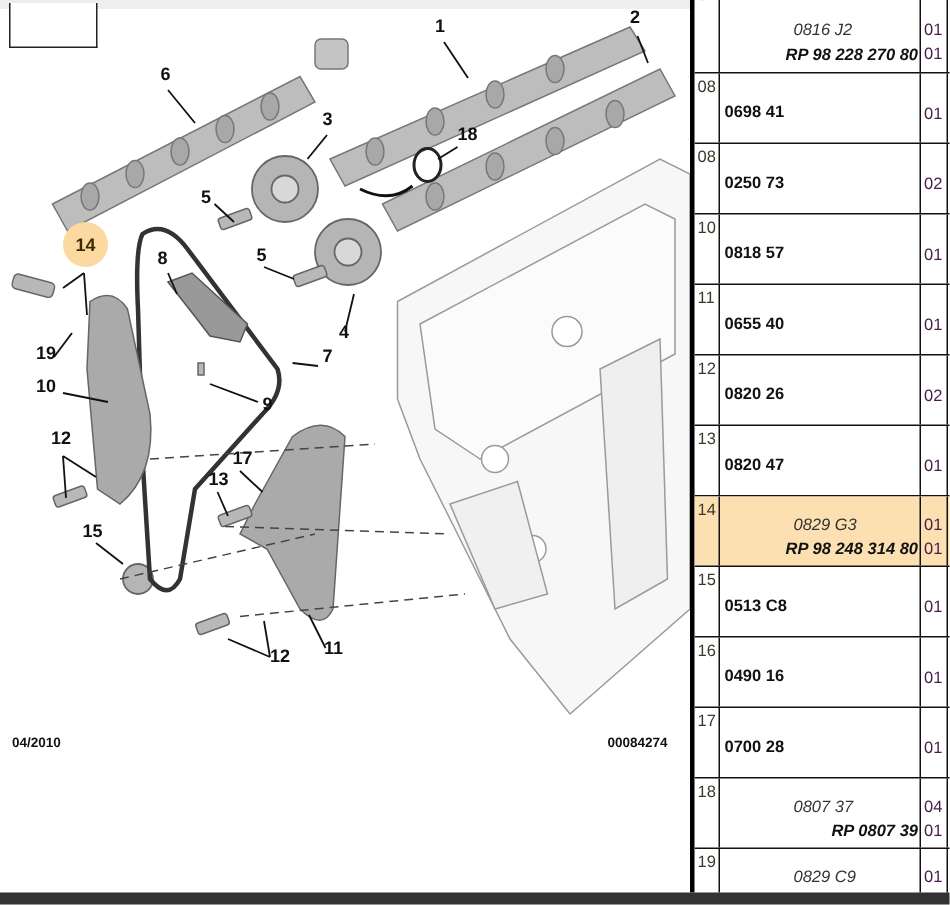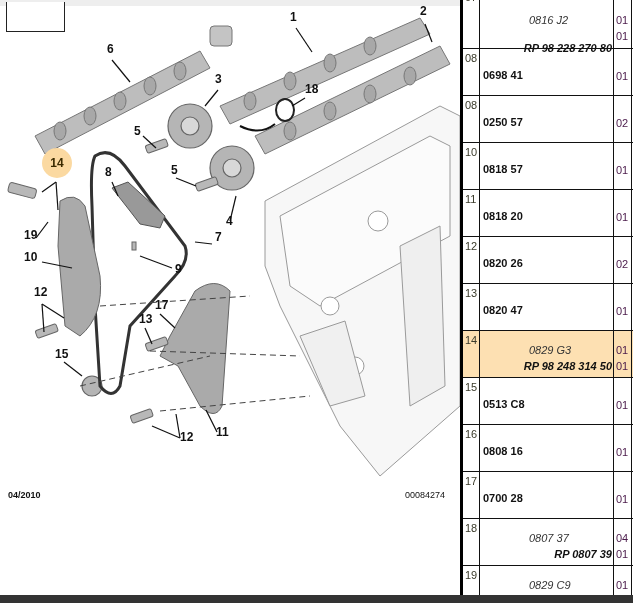--- a/index.html
+++ b/index.html
@@ -3,21 +3,21 @@
 <meta charset="utf-8">
 <style>
   html,body{margin:0;padding:0;}
   body{width:633px;height:603px;overflow:hidden;background:#f4f4f4;position:relative;font-family:"Liberation Sans",sans-serif;}
   .topstrip{position:absolute;left:0;top:0;width:633px;height:6px;background:#eeeeee;}
   .diagram{position:absolute;left:0;top:6px;width:460px;height:589px;background:#ffffff;}
   .diagram svg{position:absolute;left:0;top:0;}
   .callout{position:absolute;font-weight:bold;font-size:12px;color:#111;}
   .callout.hl{width:30px;height:30px;border-radius:50%;background:#fbd9a1;display:flex;align-items:center;justify-content:center;font-size:12px;color:#3a2a00;}
   .footer-date{position:absolute;left:8px;top:484px;font-weight:bold;font-size:9px;color:#111;}
-  .footer-ref{position:absolute;left:405px;top:484px;font-weight:normal;font-size:9px;color:#111;text-align:center;}
+  .footer-ref{position:absolute;left:405px;top:484px;font-weight:bold;font-size:9px;color:#111;text-align:center;}
   .inset-box{position:absolute;left:6px;top:-4px;width:57px;height:29px;border:1.5px solid #222;border-top:none;background:#fff;}
   .table{position:absolute;left:460px;top:0;width:173px;height:595px;background:#fff;overflow:hidden;border-left:3px solid #000;box-sizing:border-box;}
   .row{position:absolute;left:0;width:173px;height:47px;border-bottom:1.5px solid #111;box-sizing:border-box;}
   .row.hl{background:#fde0b2;}
   .num{position:absolute;left:2px;top:3px;font-size:11px;color:#3a3a2a;}
   .vline1{position:absolute;left:16px;top:0;bottom:0;border-left:1.5px solid #111;}
   .vline2{position:absolute;left:150px;top:0;bottom:0;border-left:1.5px solid #111;}
   .vline3{position:absolute;left:168px;top:0;bottom:0;border-left:1.5px solid #111;}
   .ref{position:absolute;left:20px;top:20px;font-size:11px;color:#111;font-weight:bold;}
   .ref.it{font-weight:normal;font-style:italic;color:#333;top:13px;padding-left:46px;}
@@ -155,54 +155,54 @@
 </div>
 
 <div class="table">
 
   <div class="row" style="top:-6px;height:55px">
     <div class="vline1"></div>
       <div class="vline2"></div>
       <div class="vline3"></div>
     <span class="num" style="top:-3px">07</span>
     <span class="ref it" style="top:20px">0816 J2</span>
-    <span class="rp" style="top:48px">RP 98 228 270 80</span>
+    <span class="rp" style="top:37px">RP 98 228 270 80</span>
     <span class="qty a" style="top:20px">01</span>
     <span class="qty b" style="top:36px">01</span>
   </div>
   <div class="row" style="top:49px">
     <div class="vline1"></div>
       <div class="vline2"></div>
       <div class="vline3"></div>
     <span class="num">08</span>
     <span class="ref">0698 41</span>
     <span class="qty">01</span>
   </div>
   <div class="row" style="top:96px">
     <div class="vline1"></div>
       <div class="vline2"></div>
       <div class="vline3"></div>
     <span class="num">08</span>
-    <span class="ref">0250 57</span>
+    <span class="ref">0250 73</span>
     <span class="qty">02</span>
   </div>
   <div class="row" style="top:143px">
     <div class="vline1"></div>
       <div class="vline2"></div>
       <div class="vline3"></div>
     <span class="num">10</span>
     <span class="ref">0818 57</span>
     <span class="qty">01</span>
   </div>
   <div class="row" style="top:190px">
     <div class="vline1"></div>
       <div class="vline2"></div>
       <div class="vline3"></div>
     <span class="num">11</span>
-    <span class="ref">0818 20</span>
+    <span class="ref">0655 40</span>
     <span class="qty">01</span>
   </div>
   <div class="row" style="top:237px">
     <div class="vline1"></div>
       <div class="vline2"></div>
       <div class="vline3"></div>
     <span class="num">12</span>
     <span class="ref">0820 26</span>
     <span class="qty">02</span>
   </div>
@@ -213,38 +213,38 @@
     <span class="num">13</span>
     <span class="ref">0820 47</span>
     <span class="qty">01</span>
   </div>
   <div class="row hl" style="top:331px">
     <div class="vline1"></div>
       <div class="vline2"></div>
       <div class="vline3"></div>
     <span class="num">14</span>
     <span class="ref it">0829 G3</span>
-    <span class="rp">RP 98 248 314 50</span>
+    <span class="rp">RP 98 248 314 80</span>
     <span class="qty a">01</span>
     <span class="qty b">01</span>
   </div>
   <div class="row" style="top:378px">
     <div class="vline1"></div>
       <div class="vline2"></div>
       <div class="vline3"></div>
     <span class="num">15</span>
     <span class="ref">0513 C8</span>
     <span class="qty">01</span>
   </div>
   <div class="row" style="top:425px">
     <div class="vline1"></div>
       <div class="vline2"></div>
       <div class="vline3"></div>
     <span class="num">16</span>
-    <span class="ref">0808 16</span>
+    <span class="ref">0490 16</span>
     <span class="qty">01</span>
   </div>
   <div class="row" style="top:472px">
     <div class="vline1"></div>
       <div class="vline2"></div>
       <div class="vline3"></div>
     <span class="num">17</span>
     <span class="ref">0700 28</span>
     <span class="qty">01</span>
   </div>

